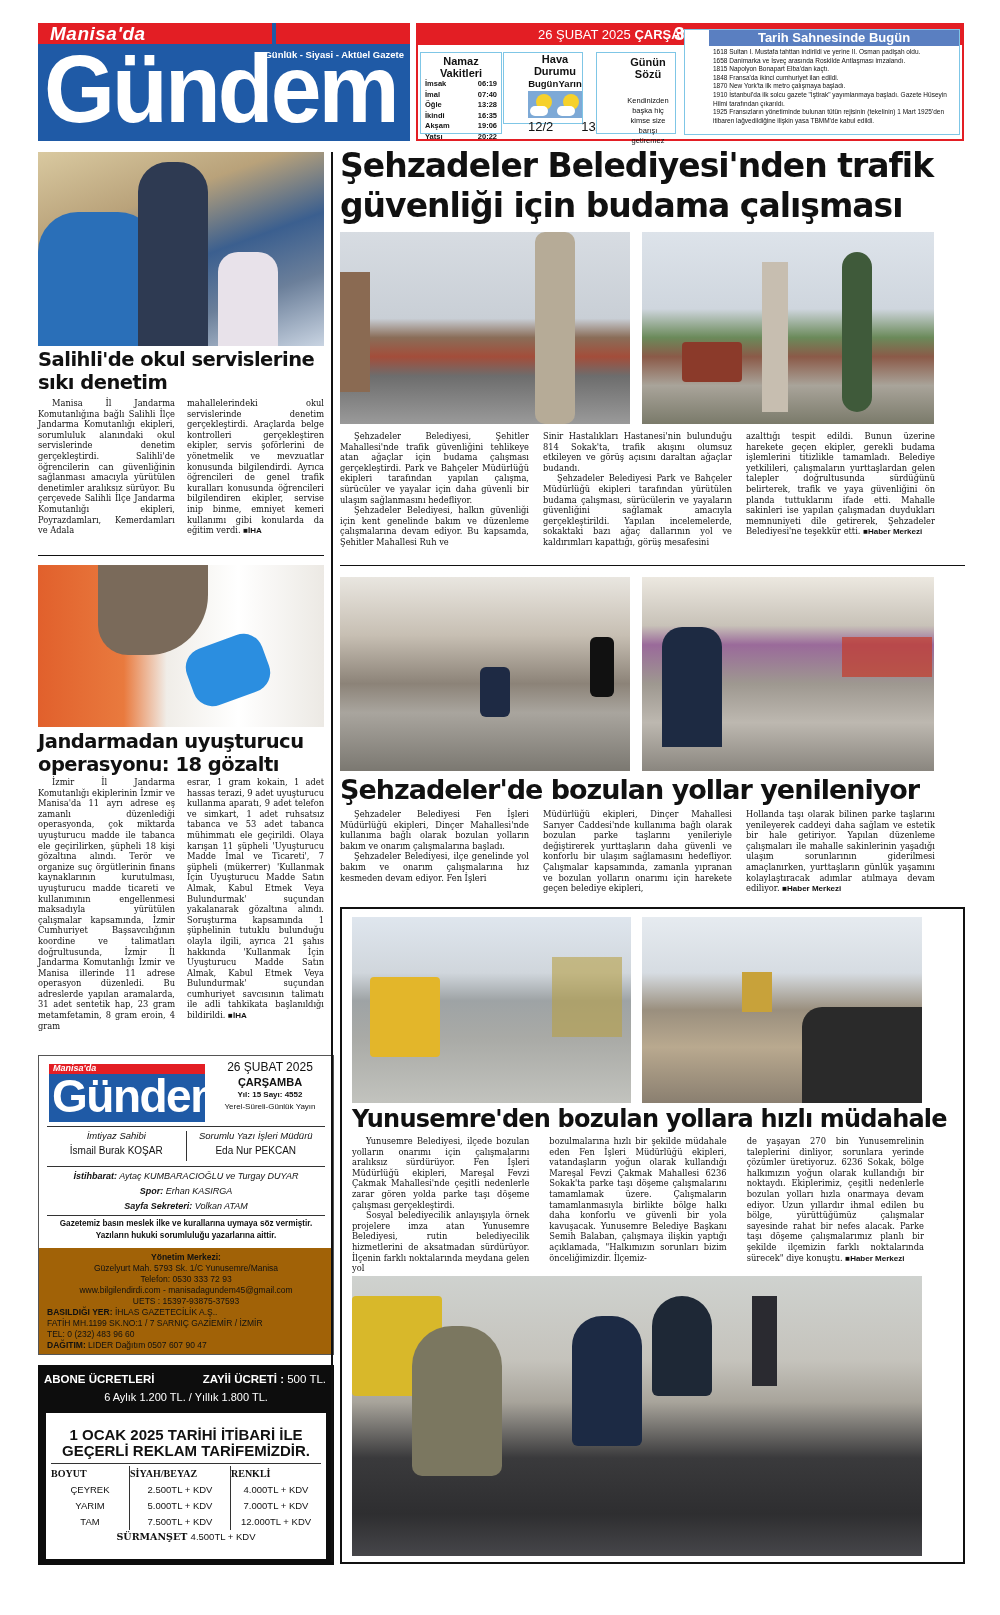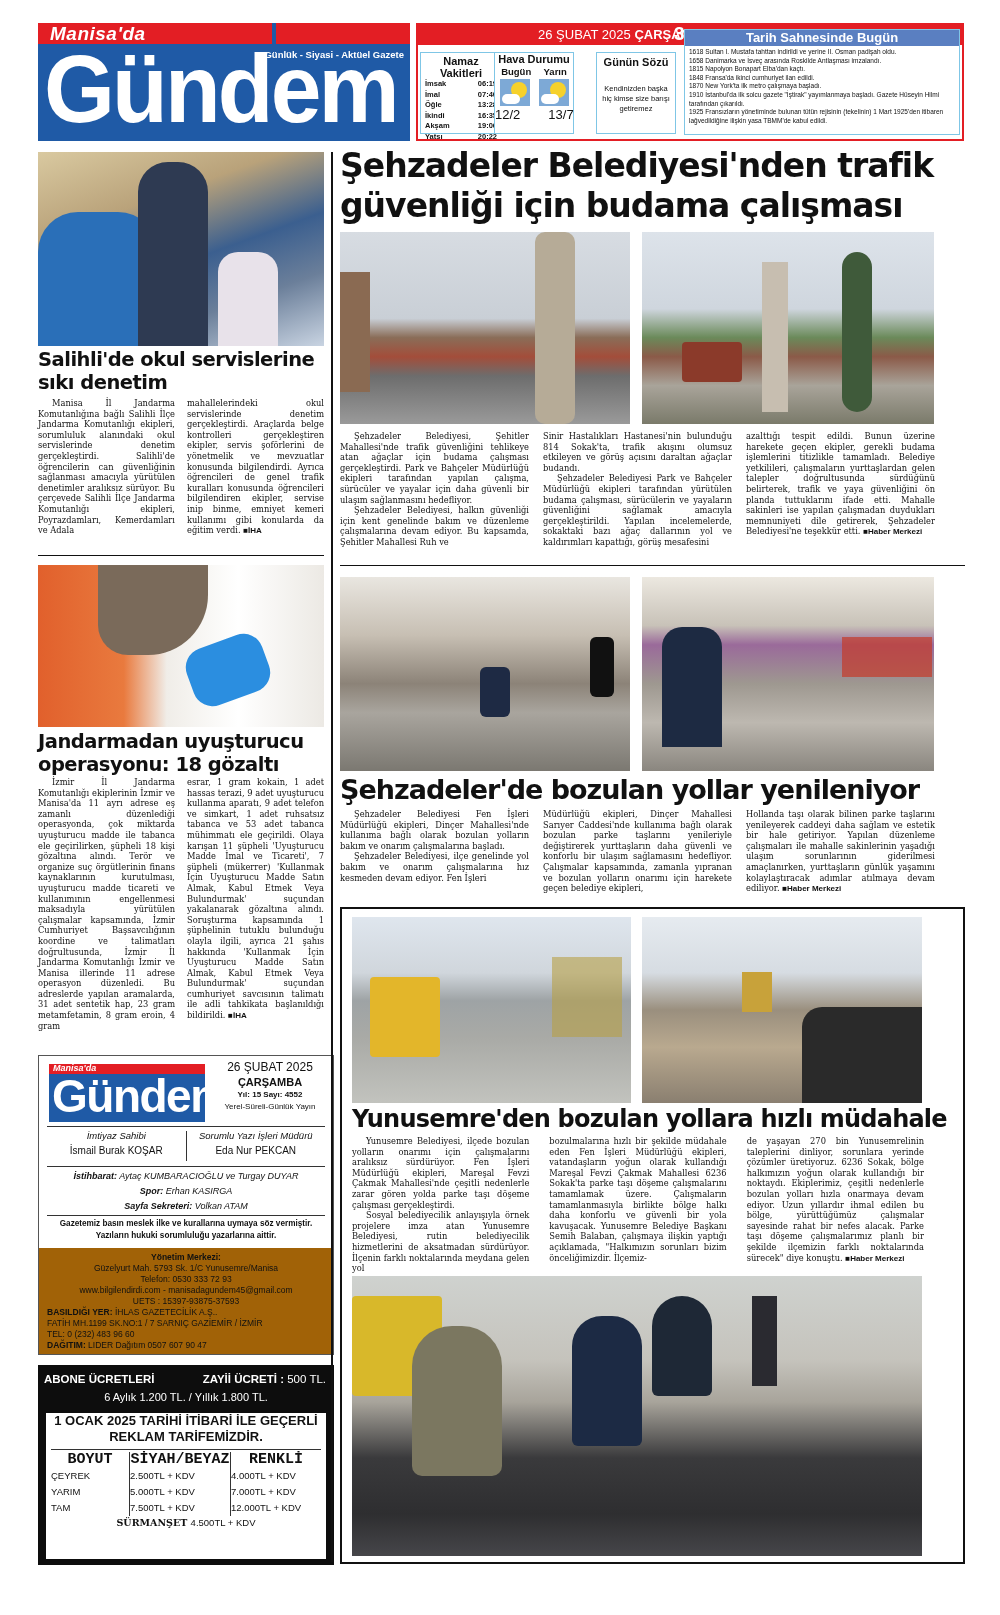--- a/index.html
+++ b/index.html
@@ -13,25 +13,25 @@
   .masthead .manisada { position: absolute; left: 12px; top: 0; font-family: "Liberation Sans", sans-serif; font-style: italic; font-weight: 700; font-size: 19px; color: #fff; line-height: 21px; letter-spacing: 0.5px; }
   .masthead .gundem { position: absolute; left: 6px; top: 10px; font-family: "Liberation Sans", sans-serif; font-weight: 700; font-size: 96px; color: #fff; letter-spacing: -3px; line-height: 112px; transform: scaleX(0.95); transform-origin: left; }
   .masthead .tagline { position: absolute; right: 6px; top: 26px; font-family: "Liberation Sans", sans-serif; font-weight: 700; font-size: 9.5px; color: #fff; }
 
   .infobox { position: absolute; left: 416px; top: 23px; width: 548px; height: 118px; border: 2px solid #e31e24; }
   .infobox .datebar { position: absolute; left: 0; top: 0; width: 100%; height: 20px; background: #e31e24; }
   .infobox .date { position: absolute; left: 120px; top: 1px; font-family: "Liberation Sans", sans-serif; font-size: 13px; color: #fff; line-height: 18px; }
   .infobox .date b { font-weight: 700; }
   .infobox .pageno { position: absolute; left: 256px; top: -2px; font-family: "Liberation Sans", sans-serif; font-weight: 700; font-size: 19px; color: #fff; }
 
-  .panel { position: absolute; border: 1.5px solid #7fc6e6; background: #fff; }
+  .panel { position: absolute; border: 1.5px solid #7fc6e6; background: #fff; padding-left: 24px; }
   .panel .ptitle { font-family: "Liberation Sans", sans-serif; font-weight: 700; font-size: 11px; text-align: center; color: #111; }
   .prayer { left: 2px; top: 27px; width: 82px; height: 82px; padding: 2px 4px; }
   .prayer .row { display: flex; justify-content: space-between; font-family: "Liberation Sans", sans-serif; font-weight: 700; font-size: 7.5px; line-height: 10.5px; }
-  .weather { left: 76px; top: 27px; width: 80px; height: 82px; }
+  .weather { left: 85px; top: 27px; width: 80px; height: 72px; }
   .weather .days { display: flex; justify-content: space-around; font-family: "Liberation Sans", sans-serif; font-weight: 700; font-size: 9.5px; margin-top: 1px; }
   .weather .icons { display: flex; justify-content: space-around; margin-top: 2px; }
   .weather .wicon { width: 30px; height: 27px; background: #7da9d6; position: relative; overflow: hidden; }
   .weather .wicon .sun { position: absolute; right: 3px; top: 3px; width: 16px; height: 16px; border-radius: 50%; background: #f6d12b; }
   .weather .wicon .cloud { position: absolute; left: 2px; bottom: 2px; width: 18px; height: 10px; border-radius: 6px; background: #fff; }
   .weather .temps { display: flex; justify-content: space-around; font-family: "Liberation Sans", sans-serif; font-size: 13px; margin-top: 1px; gap: 28px; }
   .quote { left: 178px; top: 27px; width: 80px; height: 82px; }
   .quote .qtext { font-family: "Liberation Sans", sans-serif; font-size: 7.5px; text-align: center; line-height: 10px; margin-top: 16px; padding: 0 3px; }
   .history { left: 266px; top: 4px; width: 276px; height: 106px; }
   .history .htitle { background: #5a7fc1; color: #fff; font-family: "Liberation Sans", sans-serif; font-weight: 700; font-size: 13px; text-align: center; line-height: 16px; }
@@ -73,25 +73,25 @@
   .imp-addr .center { text-align: center; }
   .imp-addr b { font-weight: 700; }
 
   
   .prices { position: absolute; left: 38px; top: 1365px; width: 296px; height: 200px; background: #0d0d0d; }
   .prices .ab { position: absolute; left: 6px; top: 8px; font-family: "Liberation Sans", sans-serif; font-weight: 700; font-size: 11.5px; color: #fff; }
   .prices .zy { position: absolute; right: 8px; top: 8px; font-family: "Liberation Sans", sans-serif; font-size: 11.5px; color: #fff; }
   .prices .zy b { font-weight: 700; }
   .prices .ay { position: absolute; left: 0; top: 26px; width: 100%; text-align: center; font-family: "Liberation Sans", sans-serif; font-size: 11px; color: #fff; }
   .adbox { position: absolute; left: 8px; top: 48px; width: 280px; height: 146px; background: #fff; }
-  .adbox .adtitle { text-align: center; font-family: "Liberation Sans", sans-serif; font-weight: 700; font-size: 13px; line-height: 16px; padding-top: 0; }
+  .adbox .adtitle { text-align: center; font-family: "Liberation Sans", sans-serif; font-weight: 700; font-size: 15px; line-height: 16px; padding-top: 14px; }
   .adbox .adline { width: 270px; height: 1px; background: #333; margin: 4px auto 0; }
   .adtable { display: grid; grid-template-columns: 78px 1px 100px 1px 90px; margin: 2px 5px 0; }
-  .adtable .h { font-family: Liberation Mono, monospace; font-weight: 700; font-size: 15px; text-align: center; line-height: 16px; }
-  .adtable .c { font-family: "Liberation Sans", sans-serif; font-size: 9.5px; line-height: 16px; }
+  .adtable .h { font-family: Liberation Serif, serif; font-weight: 700; font-size: 10px; text-align: left; line-height: 16px; }
+  .adtable .c { font-family: "Liberation Sans", sans-serif; font-size: 9.5px; text-align: center; line-height: 16px; }
   .adtable .vs { background: #333; grid-row: span 4; }
   .adbox .surman { text-align: center; font-family: "DejaVu Serif", serif; font-weight: 700; font-size: 9.5px; line-height: 14px; }
   .adbox .surman span { font-family: "Liberation Sans", sans-serif; font-weight: 400; }
 
   .yunus-frame { position: absolute; left: 340px; top: 907px; width: 625px; height: 657px; border: 2.5px solid #111; }
 </style>
 </head>
 <body>
 
 <div class="masthead">

